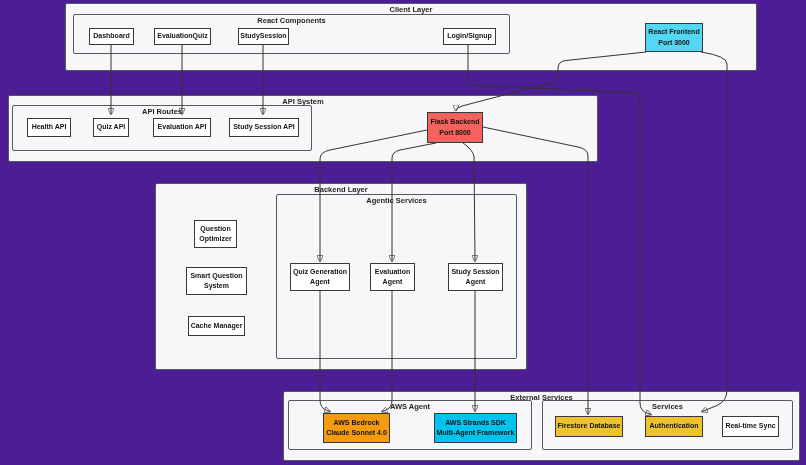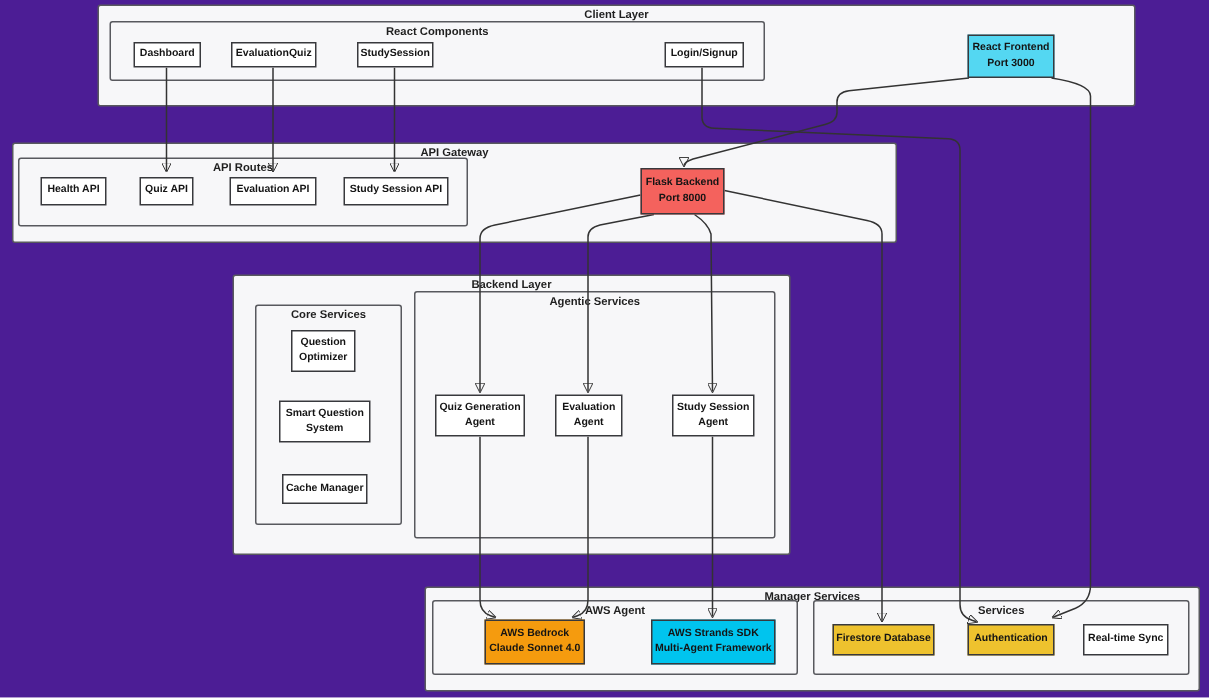--- a/index.html
+++ b/index.html
@@ -37,38 +37,35 @@
 <div class="stage">
 
   <div class="layer" style="left:65px; top:3px; width:692px; height:68px;">
     <div class="layer-label">Client Layer</div>
   </div>
   <div class="layer" style="left:73px; top:14px; width:437px; height:40px;">
     <div class="layer-label">React Components</div>
   </div>
 
   <div class="layer" style="left:8px; top:95px; width:590px; height:67px;">
-    <div class="layer-label">API Gateway</div>
+    <div class="layer-label">API System</div>
   </div>
   <div class="layer" style="left:12px; top:105px; width:300px; height:46px;">
     <div class="layer-label">API Routes</div>
   </div>
 
   <div class="layer" style="left:155px; top:183px; width:372px; height:187px;">
     <div class="layer-label">Backend Layer</div>
   </div>
-  <div class="layer" style="left:170px; top:203px; width:98px; height:147px;">
-    <div class="layer-label">Core Services</div>
-  </div>
   <div class="layer" style="left:276px; top:194px; width:241px; height:165px;">
     <div class="layer-label">Agentic Services</div>
   </div>
 
   <div class="layer" style="left:283px; top:391px; width:517px; height:70px;">
-    <div class="layer-label">Manager Services</div>
+    <div class="layer-label">External Services</div>
   </div>
   <div class="layer" style="left:288px; top:400px; width:244px; height:50px;">
     <div class="layer-label">AWS Agent</div>
   </div>
   <div class="layer" style="left:542px; top:400px; width:251px; height:50px;">
     <div class="layer-label">Services</div>
   </div>
 
   <svg class="edges" width="806" height="465" viewBox="0 0 806 465">
     <defs>

